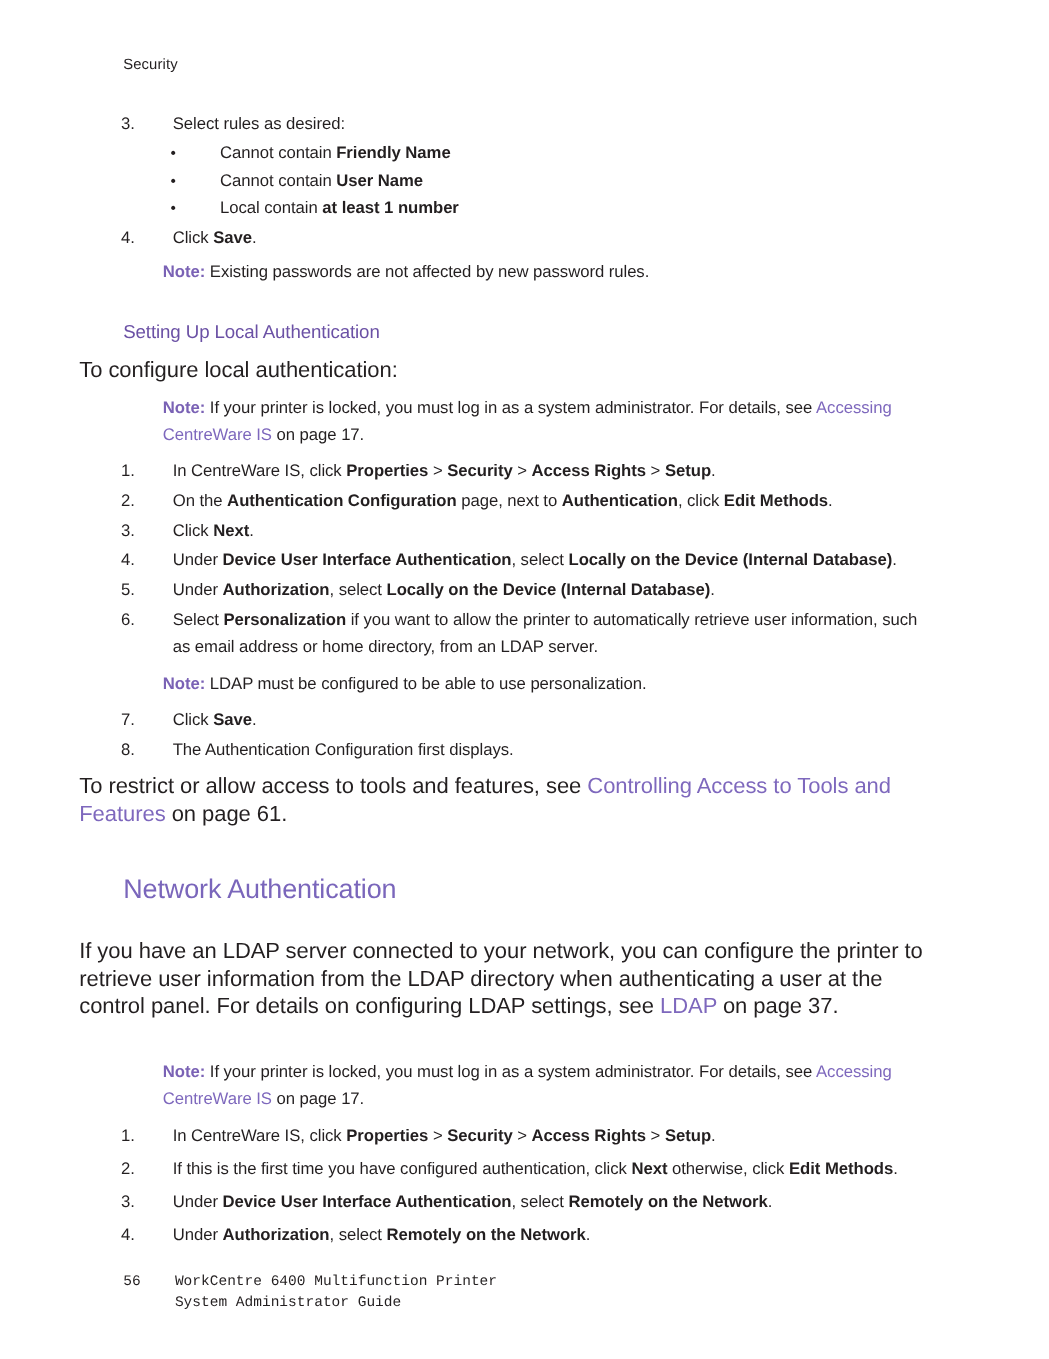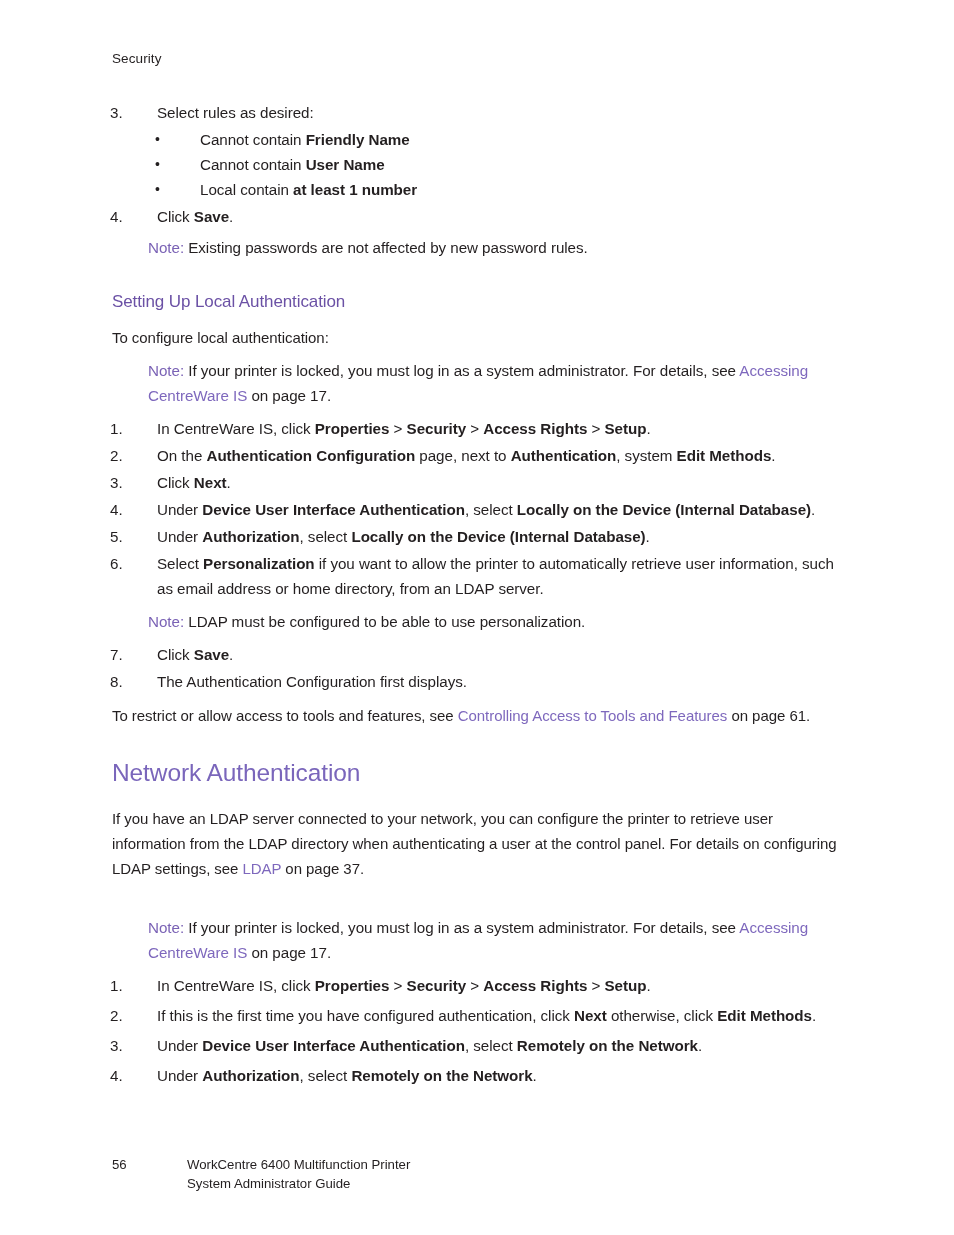--- a/index.html
+++ b/index.html
@@ -73,46 +73,46 @@
   }
   .bullet-item > .marker {
     position: absolute;
     left: 0;
     top: -0.5px;
     font-size: 14px;
   }
 
   
   .para {
-    margin-left: 112px;
-    margin-right: 114px;
-    font-size: 15px;
+    margin-left: 72px;
+    margin-right: 114px;
+    font-size: 20px;
     line-height: 25px;
     letter-spacing: -0.05px;
   }
 
   
   .note {
     margin-left: 148px;
     margin-right: 114px;
     font-size: 15.2px;
     line-height: 25px;
     letter-spacing: -0.05px;
   }
-  .note-label { color: #7a62b5; }
+  .note-label { color: #7a62b5; font-weight: bold; }
 
   
   .link {
     color: #7e68bd;
     text-decoration: none;
   }
 
   
   h1.h-main {
-    margin: 4px;
+    margin: 15px;
     margin-left: 112px;
     margin-right: 114px;
     font-size: 24.5px;
     line-height: 30px;
     font-weight: 400;
     color: #7a66bb;
     letter-spacing: -0.1px;
   }
   h2.h-sub {
     margin: 0;
@@ -140,28 +140,29 @@
   .sp-30 { height: 30px; }
 
   
   .footer {
     position: absolute;
     left: 112px;
     top: 1155px;
     font-size: 13.2px;
     line-height: 19px;
     color: #231f20;
+    font-family: Liberation Mono, monospace;
   }
   .footer .pageno {
     position: absolute;
     left: 0;
     top: 0;
   }
   .footer .fblock {
-    margin-left: 75px;
+    margin-left: 47px;
   }
 </style>
 </head>
 <body>
 
 <div class="page">
 
   <div class="running-head">Security</div>
 
   <div class="content">
@@ -219,21 +220,21 @@
 
     <div class="num-item">
       <span class="marker">1.</span>
       <span>In CentreWare IS, click </span><b>Properties</b><span> &gt; </span><b>Security</b><span> &gt; </span><b>Access Rights</b><span> &gt; </span><b>Setup</b><span>.</span>
     </div>
 
     <div class="sp-2"></div>
 
     <div class="num-item">
       <span class="marker">2.</span>
-      <span>On the </span><b>Authentication Configuration</b><span> page, next to </span><b>Authentication</b><span>, system </span><b>Edit Methods</b><span>.</span>
+      <span>On the </span><b>Authentication Configuration</b><span> page, next to </span><b>Authentication</b><span>, click </span><b>Edit Methods</b><span>.</span>
     </div>
 
     <div class="sp-2"></div>
 
     <div class="num-item">
       <span class="marker">3.</span>
       <span>Click </span><b>Next</b><span>.</span>
     </div>
 
     <div class="sp-2"></div>

